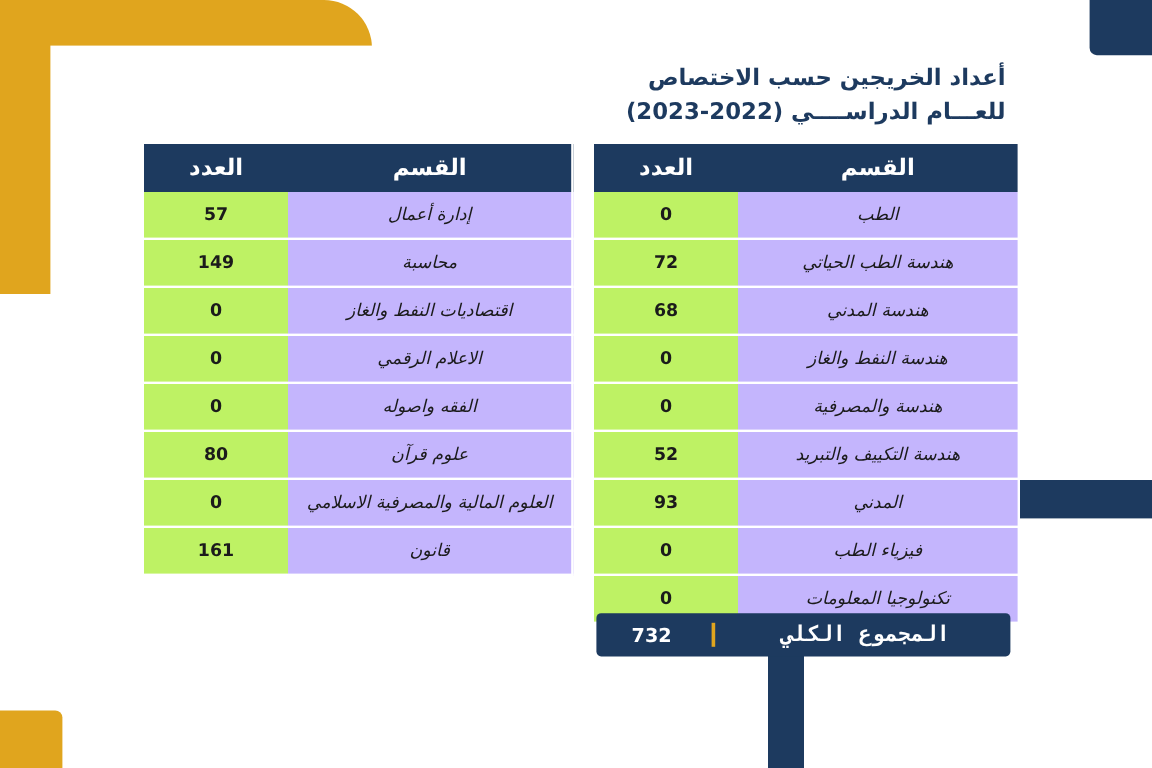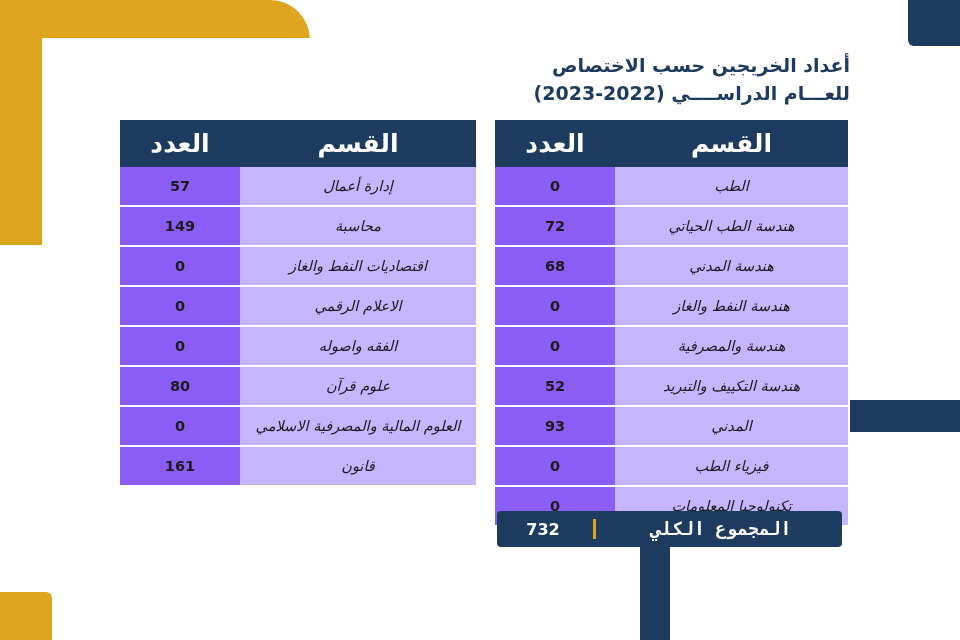--- a/index.html
+++ b/index.html
@@ -66,21 +66,21 @@
     bottom: 0;
     width: 52px;
     height: 48px;
     background: #e0a51e;
     border-top-right-radius: 6px;
   }
 
   
   .title-block {
     position: absolute;
-    right: 110px;
+    right: 122px;
     top: 52px;
     width: 330px;
     text-align: right;
     color: #1d3a5f;
     font-weight: bold;
     font-size: 19px;
     line-height: 1.45;
     letter-spacing: 0px;
   }
 
@@ -94,21 +94,21 @@
 
   table.data {
     border-collapse: separate;
     border-spacing: 0;
     width: 100%;
     table-layout: fixed;
   }
   table.data th {
     background: #1d3a5f;
     color: #ffffff;
-    font-size: 25px;
+    font-size: 19px;
     font-weight: bold;
     padding: 9px 12px;
     text-align: center;
     border-right: 2px solid #ffffff;
   }
   table.data th:last-child {
     border-right: none;
   }
   table.data th.col-count { width: 96px; }
 
@@ -123,21 +123,21 @@
   table.data td:last-child {
     border-right: none;
   }
   td.name-cell {
     background: #c4b5fd;
     font-size: 14.5px;
     color: #1d1d1d;
     font-style: italic;
   }
   td.count-cell {
-    background: #8b5cf6;
+    background: #bef264;
     font-weight: bold;
     font-size: 16px;
     color: #111111;
     width: 96px;
   }
 
   
   .total-bar {
     position: absolute;
     right: 118px;

